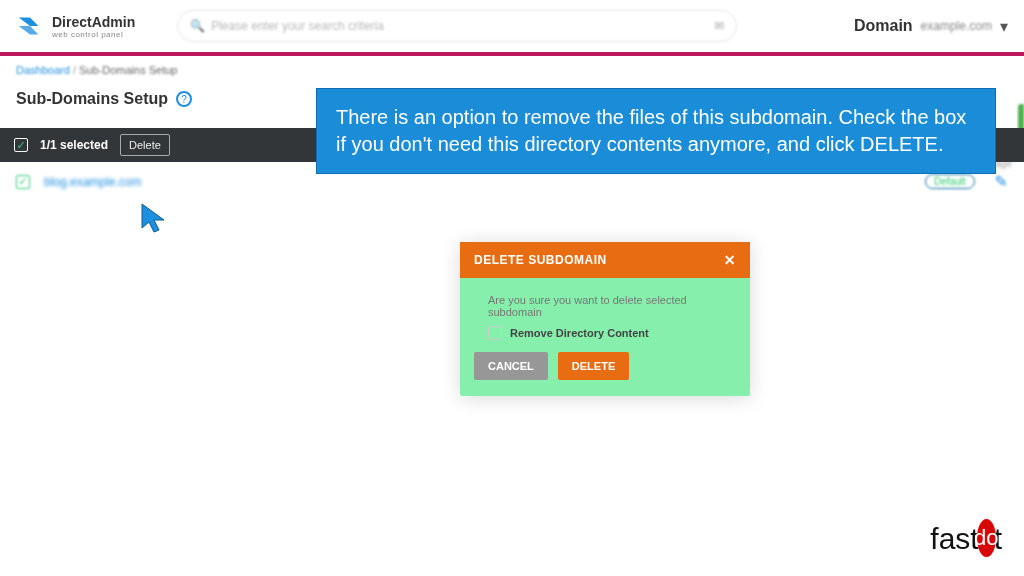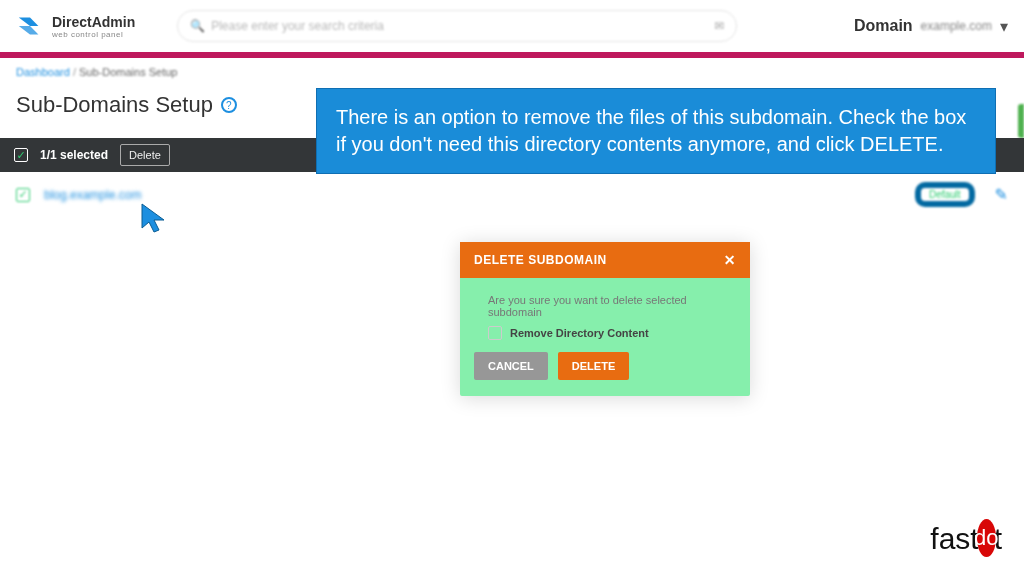--- a/index.html
+++ b/index.html
@@ -1,44 +1,44 @@
 <!DOCTYPE html>
 <html><head>
 <meta charset="utf-8">
 <style>
   * { box-sizing: border-box; margin: 0; padding: 0; }
   body { font-family: Arial, sans-serif; width: 1024px; height: 576px; position: relative; background: #fff; overflow: hidden; }
-  .header { display: flex; align-items: center; padding: 10px 16px; border-bottom: 6px solid #be185d; gap: 12px; }
+  .header { display: flex; align-items: center; padding: 10px 16px; border-bottom: 4px solid #be185d; gap: 12px; }
   .logo-block { display: flex; align-items: center; gap: 8px; }
   .logo-icon svg { display:block; }
   .logo-text { display:flex; flex-direction:column; }
   .logo-text .primary { font-weight: bold; font-size: 14px; color:#333; }
   .logo-text .secondary { font-size: 8px; color:#888; letter-spacing:0.5px; filter: blur(0.6px); }
   .search { flex:1; max-width: 560px; height: 32px; border:1px solid #e4e4e4; border-radius: 16px; display:flex; align-items:center; padding:0 12px; color:#b9b9b9; font-size:12px; margin-left:30px; filter: blur(1.2px); }
   .search .sicon { margin-right:6px; }
   .search .right-icon { margin-left:auto; color:#aaa; }
   .domain-group { display:flex; align-items:center; gap:8px; margin-left:auto; }
   .domain-label { font-size:16px; font-weight:bold; color:#333; filter: blur(0.4px);}
   .domain-value { font-size:12px; color:#888; filter: blur(1.2px); }
   .caret { color:#555; }
   .breadcrumb { padding: 8px 16px; font-size: 11px; color:#1d8fe0; filter: blur(1.2px);}
   .breadcrumb .sep { color:#999; }
   .breadcrumb .current { color:#666; }
   .page-title-row { display:flex; align-items:center; padding: 6px 16px 20px; gap:8px; }
-  .page-title { font-size: 22px; color:#333; font-weight:400; }
+  .page-title { font-size: 16px; color:#333; font-weight:700; }
   .help-icon { width:16px; height:16px; border-radius:50%; border:2px solid #1d8fe0; color:#1d8fe0; font-size:10px; display:flex; align-items:center; justify-content:center; }
   .add-btn { position:absolute; right:0; top:104px; width:6px; height:34px; background:#4fb14f; border-radius: 3px 0 0 3px; filter: blur(1px);}
   .action-bar { background:#333638; color:#fff; height:34px; display:flex; align-items:center; padding:0 14px; gap:12px; position:relative; }
   .action-bar .chk { width:14px; height:14px; border:1.5px solid #fff; border-radius:2px; display:flex; align-items:center; justify-content:center; color:#2ecc71; font-size:11px; }
   .action-bar .sel-text { font-size:12px; font-weight:bold; }
   .action-bar .del-btn { border:1px solid #aaa; background:transparent; color:#eee; font-size:11px; padding:4px 8px; border-radius:2px; cursor:pointer; }
   .row-area { padding: 10px 16px; display:flex; align-items:center; gap:14px; filter: blur(0.8px); }
   .row-area .check { width:14px; height:14px; border:1.5px solid #2ecc71; border-radius:2px; display:flex; align-items:center; justify-content:center; color:#2ecc71; font-size:11px; }
   .row-area .rowtext { font-size:12px; color:#1d8fe0; filter: blur(1.4px);}
-  .row-area .badge { margin-left:auto; font-size:10px; color:#2ecc71; border:6px solid #0369a1; border-radius:10px; padding:1px 8px; filter: blur(0.6px);}
+  .row-area .badge { margin-left:auto; font-size:10px; color:#2ecc71; border:1px solid #0369a1; border-radius:10px; padding:1px 8px; filter: blur(0.6px);}
   .row-area .edit { color:#1d8fe0; margin-left:6px; filter: blur(0.6px);}
   .rows-per { font-size:10px; color:#999; position:absolute; right:12px; top:158px; filter: blur(1.4px);}
   .tooltip { position:absolute; top:88px; left:316px; width:680px; background:#1a8cd8; color:#fff; padding:16px 20px; font-size:20px; line-height:1.35; box-shadow: 0 0 0 1px #0f6fb3 inset; }
   .cursor { position:absolute; left:140px; top:202px; pointer-events:none; }
   .modal { position:absolute; left:460px; top:242px; width:290px; background:#86efac; box-shadow:0 2px 20px rgba(0,0,0,0.15); border-radius:2px; }
   .modal-header { background:#e86c11; color:#fff; display:flex; align-items:center; padding:10px 14px; font-size:12px; font-weight:bold; letter-spacing:0.5px; }
   .modal-header .close { margin-left:auto; cursor:pointer; font-size:14px; }
   .modal-body { padding:16px 28px 12px; font-size:11px; color:#777; }
   .modal-body .chk-row { display:flex; align-items:center; gap:8px; margin-top:8px; }
   .modal-body .chk-row .box { width:14px; height:14px; border:1.5px solid #ccc; border-radius:2px; }

